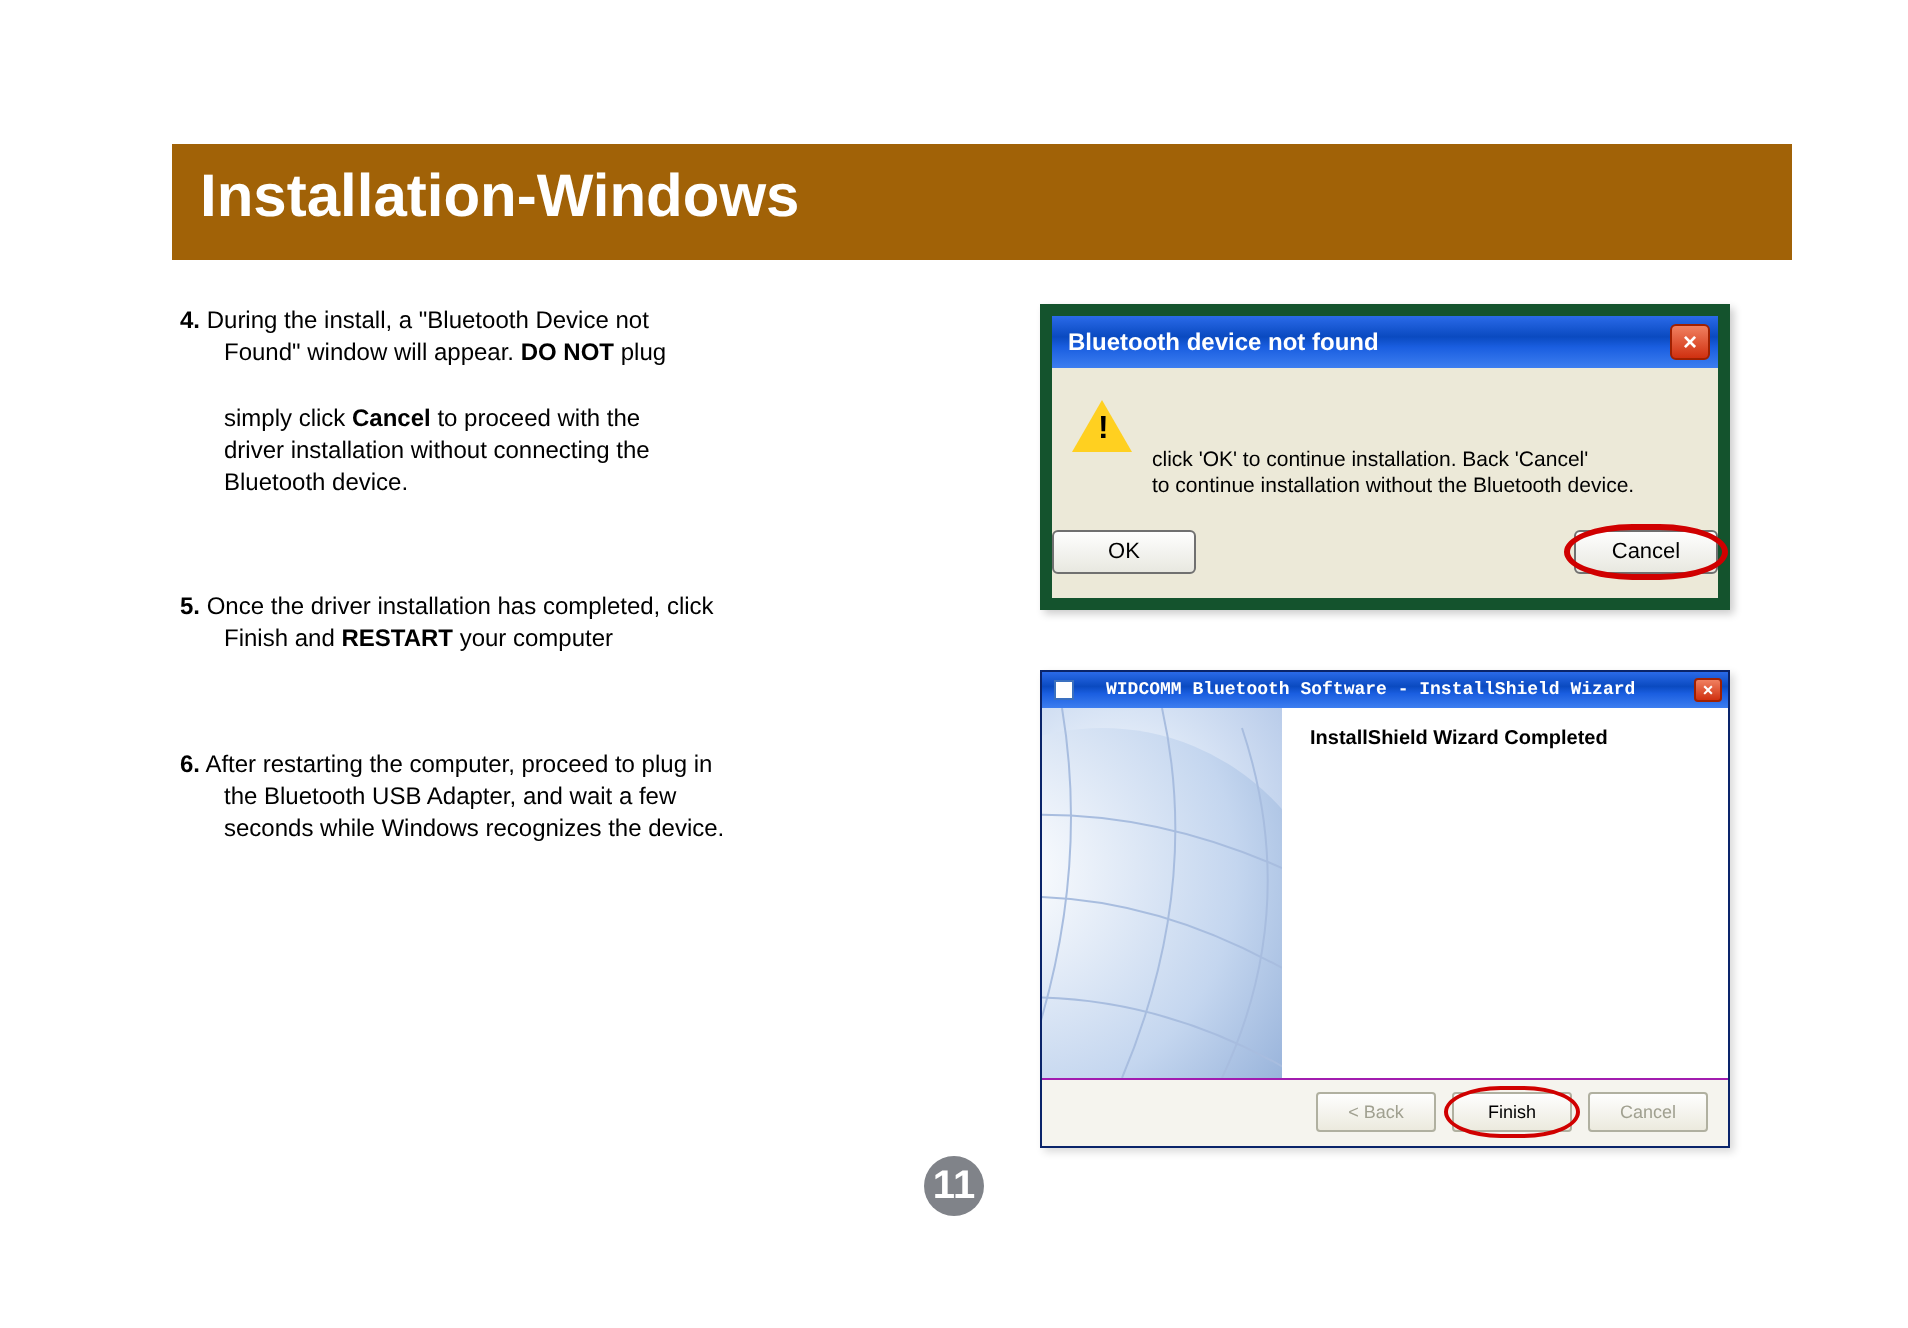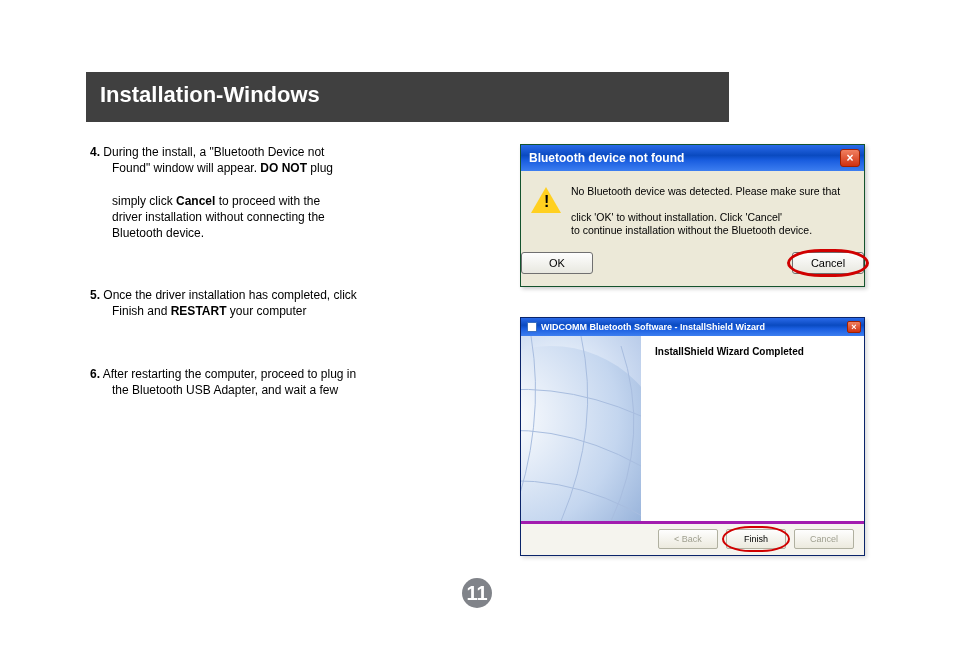--- a/index.html
+++ b/index.html
@@ -10,26 +10,26 @@
     font-family: Arial, Helvetica, sans-serif;
     color: #000;
     position: relative;
   }
   .page {
     padding: 72px 70px 0 90px;
     position: relative;
     height: 100%;
   }
   .header-bar {
-    background: #404040;
-    color: #fff;
-    font-size: 22px;
+    background: #a16207;
+    color: #fff;
+    font-size: 30px;
     font-weight: bold;
     padding: 10px 14px 14px 14px;
-    width: 643px;
+    width: 810px;
     margin-left: -4px;
   }
   .columns {
     display: flex;
     gap: 20px;
     margin-top: 22px;
   }
   .left {
     width: 410px;
     font-size: 12px;
@@ -43,21 +43,21 @@
     flex: 1;
     display: flex;
     flex-direction: column;
     gap: 30px;
     align-items: flex-start;
   }
 
   
   .dlg1 {
     width: 345px;
-    border: 1px solid #14532d;
+    border: 6px solid #14532d;
     background: #ece9d8;
     box-shadow: 2px 2px 4px rgba(0,0,0,.2);
     font-size: 11px;
   }
   .dlg1 .titlebar {
     height: 26px;
     background: linear-gradient(to bottom,#2a6ae9,#0a4ac0 40%,#1a5ee0 60%,#3d7ef0);
     color: #fff;
     font-weight: bold;
     display: flex;
@@ -134,21 +134,21 @@
   }
   .dlg2 .titlebar2 {
     height: 18px;
     background: linear-gradient(to bottom,#2a6ae9,#0a4ac0 40%,#1a5ee0 60%,#3d7ef0);
     color: #fff;
     font-weight: bold;
     display: flex; align-items:center; justify-content: space-between;
     padding: 0 3px 0 6px;
     font-size: 9px;
   }
-  .ticon { display:inline-flex; align-items:center; gap:4px; }
+  .ticon { display:inline-flex; align-items:center; gap:16px;font-family:Liberation Mono, monospace; }
   .ticon .box { width:10px;height:10px;background:#fff;border:1px solid #3a70c0;display:inline-block; }
   .closebtn2 {
     width: 14px; height: 12px;
     background: linear-gradient(#f08060,#d03010);
     border: 1px solid #a02000;
     border-radius: 2px;
     color: #fff;
     display: flex; align-items:center; justify-content:center;
     font-size: 9px; font-weight: bold;
     cursor: pointer;
@@ -166,21 +166,21 @@
   .globe svg { position:absolute; top:0; left:0; }
   .dlg2 .content {
     flex:1;
     padding: 10px 12px 8px 14px;
     background:#fff;
     display:flex; flex-direction:column;
   }
   .dlg2 .h { font-weight: bold; font-size: 10px; text-align:left; margin-bottom:18px; }
   .dlg2 .p { font-size: 8.5px; line-height:1.3; margin-bottom:10px; }
   .dlg2 .bottom {
-    border-top: 3px solid #a21caf;
+    border-top: 1px solid #a21caf;
     height: 34px;
     display:flex; align-items:center; justify-content:flex-end;
     gap: 8px;
     padding-right: 10px;
     background:#f5f4ee;
   }
   .xpbtn2 {
     min-width: 60px; height: 20px;
     border: 1px solid #b0b0a0;
     background: linear-gradient(#fefefe,#eceade);
@@ -236,41 +236,42 @@
         <span class="num">5.</span><span> Once the driver installation has completed, click</span>
         <div class="indent">
           <span> Finish and </span><span class="b">RESTART</span><span> your computer</span>
         </div>
       </div>
 
       <div class="step">
         <span class="num">6.</span><span> After restarting the computer, proceed to plug in</span>
         <div class="indent">
           <span> the Bluetooth USB Adapter, and wait a few</span><br>
+          <span> seconds while Windows recognizes the device.</span>
         </div>
       </div>
 
     </div>
 
     <div class="right">
 
       <div class="dlg1">
         <div class="titlebar">
           <span>Bluetooth device not found</span>
           <div class="closebtn">×</div>
         </div>
         <div class="body">
           <div class="warnicon">
             <div class="tri"></div>
               <div class="exc">!</div>
           </div>
           <div class="msg">
-            <span>No Bluetooth device was detected. Please make sure that</span><br>
             <br>
-            <span>click 'OK' to without installation. Click 'Cancel'</span><br>
+            <br>
+            <span>click 'OK' to continue installation. Back 'Cancel'</span><br>
             <span>to continue installation without the Bluetooth device.</span>
           </div>
         </div>
         <div class="btnrow">
           <div class="xpbtn">OK</div>
           <div class="xpbtn circled">Cancel</div>
         </div>
       </div>
 
       <div class="dlg2">

